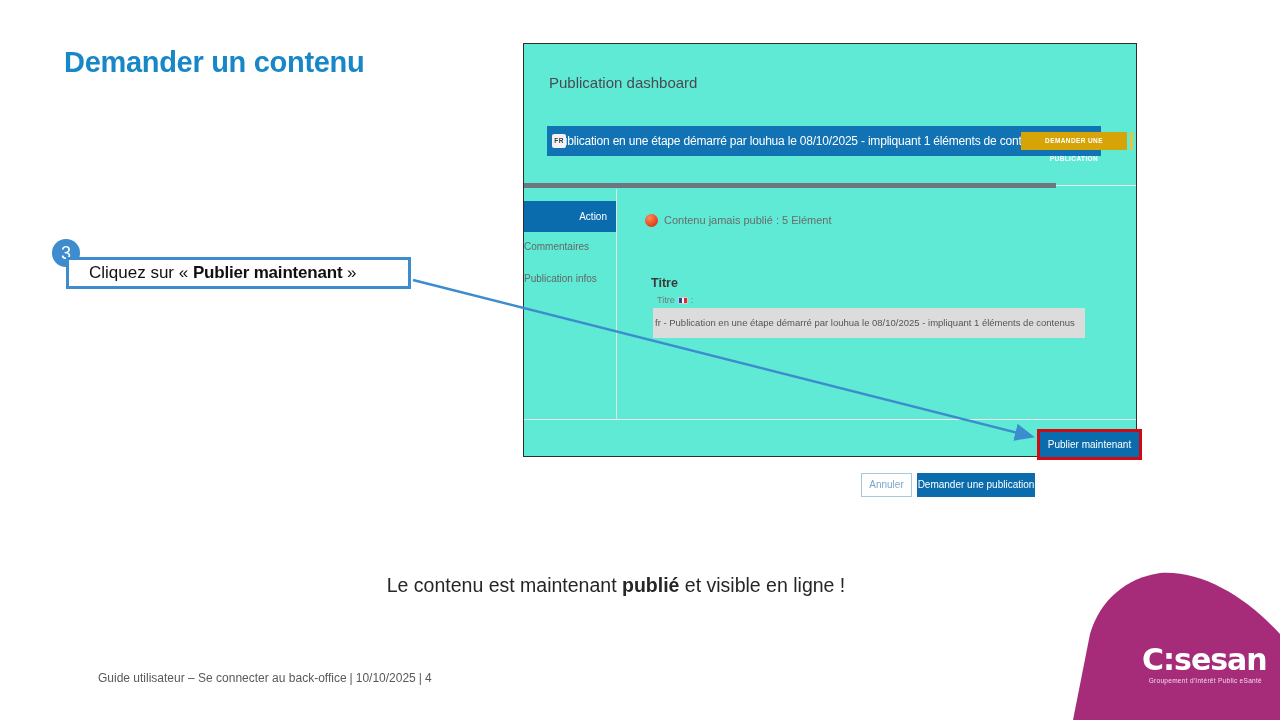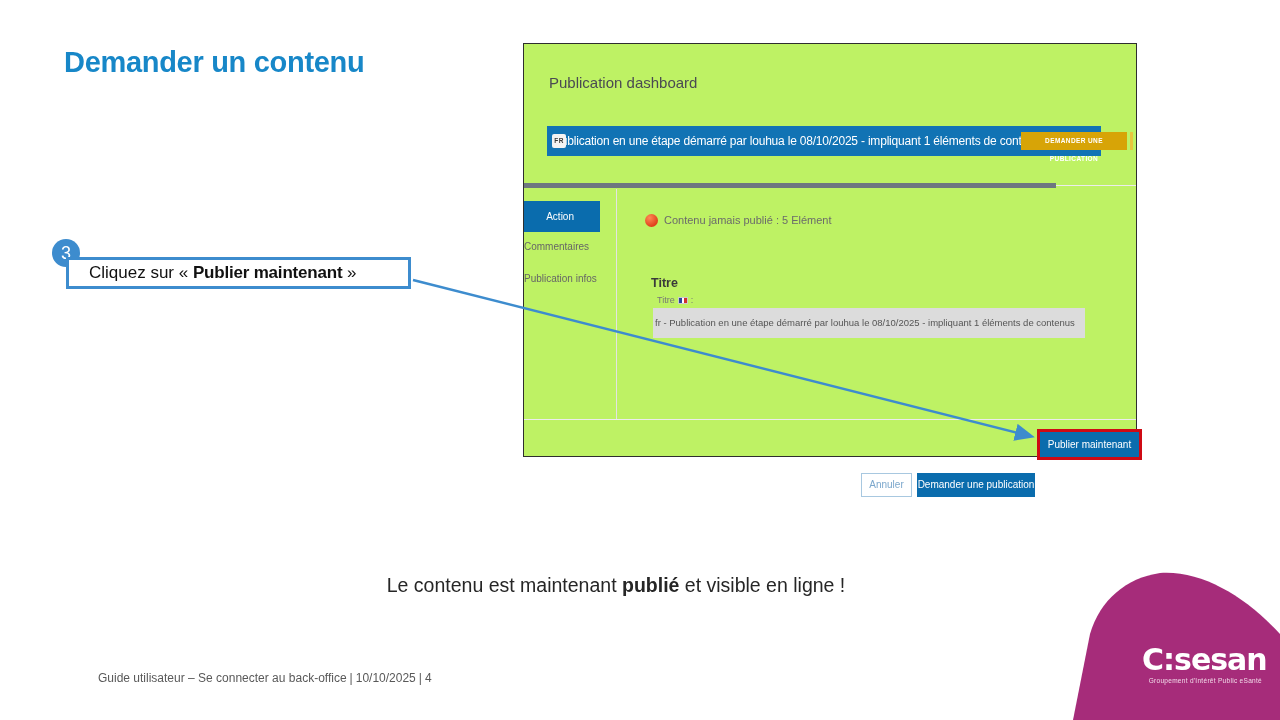--- a/index.html
+++ b/index.html
@@ -6,42 +6,42 @@
   html,body { width:1280px; height:720px; overflow:hidden; background:#ffffff;
               font-family:"Liberation Sans","DejaVu Sans",sans-serif; }
   .abs { position:absolute; }
 
   
   #slide { position:relative; width:1280px; height:720px; background:#fff; }
 
   #slide-title { left:64px; top:46px; font-size:29px; font-weight:bold; color:#1787c8; letter-spacing:-0.3px; }
 
   
-  #dashboard { left:523px; top:43px; width:614px; height:414px; background:#bef264;
+  #dashboard { left:523px; top:43px; width:614px; height:414px; background:#5eead4;
                border:1px solid #2e2e2e; z-index:1; }
   #dash-title { left:25px; top:30px; font-size:15px; color:#4a4a52; }
 
   #banner { left:23px; top:82px; width:554px; height:30px; background:#1173b4; overflow:hidden; }
   #banner-text { position:absolute; left:6px; top:0; width:548px; height:30px; line-height:30px;
                  color:#fff; font-size:12px; letter-spacing:-0.2px; white-space:nowrap; overflow:hidden; }
   #fr-badge { position:absolute; left:5px; top:8px; width:14px; height:14px; background:#f3f3f3;
               border-radius:2px; font-size:6.5px; font-weight:bold; color:#3a3a3a; text-align:center;
               line-height:14px; letter-spacing:0.5px; }
   #request-pub-btn { left:497px; top:88px; width:106px; height:18px; background:#d7a407; border:none;
                      color:#fff; font-size:6.5px; font-weight:bold; letter-spacing:0.4px; text-align:center;
                      line-height:18px; cursor:pointer; font-family:inherit; }
   #yellow-line { left:606px; top:88px; width:3px; height:18px; background:#e8c53d; }
 
   #progress-track { left:0; top:141px; width:612px; height:1px; background:#ececec; }
   #progress-bar { left:0; top:139px; width:532px; height:5px; background:#6e7780; }
 
   #sidebar-divider { left:92px; top:145px; width:1px; height:230px; background:#e3e3e3; }
   .side-item { left:0; width:83px; font-size:10px; color:#666; text-align:left; cursor:pointer; }
-  #tab-action { left:0; top:157px; width:76px; height:31px; background:#0a6cad; color:#fff;
-                font-size:10px; text-align:right; line-height:31px; padding-right:26px; cursor:pointer; }
+  #tab-action { left:0; top:157px; width:92px; height:31px; background:#0a6cad; color:#fff;
+                font-size:10px; text-align:right; line-height:31px; padding-right:9px; cursor:pointer; }
   #tab-comments { top:197px; }
   #tab-pubinfos { top:229px; }
 
   #status-dot { left:121px; top:170px; width:13px; height:13px; border-radius:50%;
                 background:radial-gradient(circle at 35% 30%, #ff8a55, #e0401c 70%); }
   #status-text { left:140px; top:170px; font-size:11px; color:#6b6b6b; }
 
   #section-title { left:127px; top:232px; font-size:12.5px; font-weight:600; color:#3a3a3a; }
   #field-label { left:133px; top:251px; font-size:9px; color:#777; display:flex; align-items:center; gap:3px; }
   .mini-flag { display:inline-block; width:10px; height:7px;

